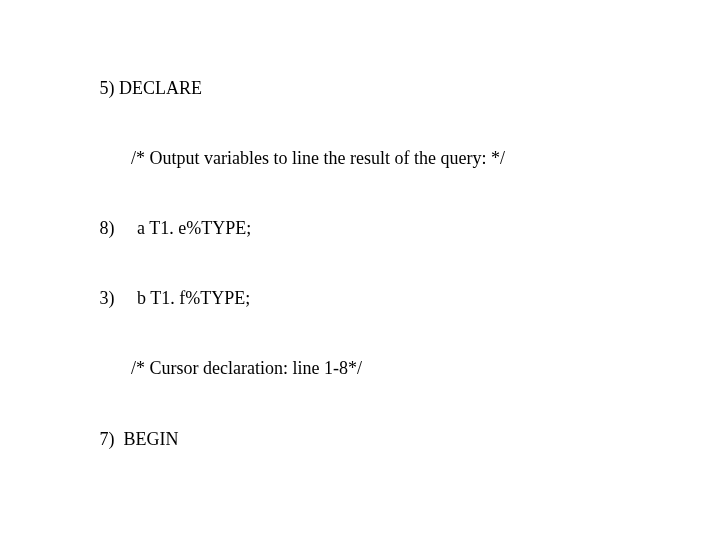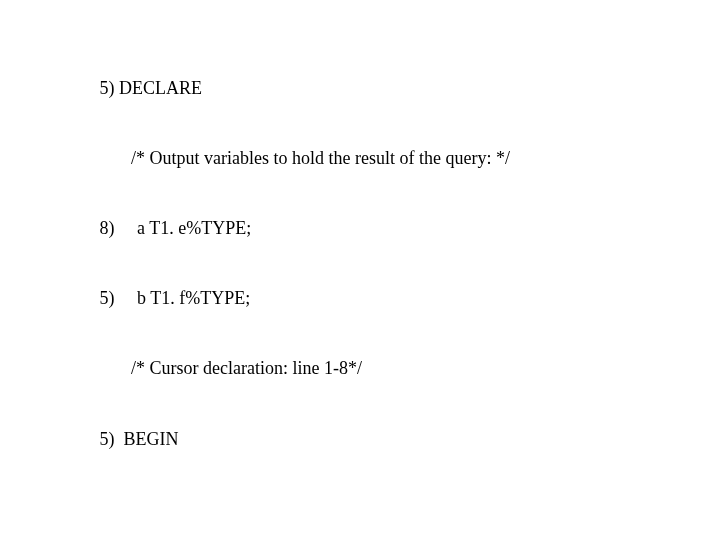--- a/index.html
+++ b/index.html
@@ -17,25 +17,25 @@
       padding: 30px 0 0 95px;
       line-height: 1.3;
       white-space: pre;
     }
   </style>
 </head>
 <body>
 
 <div class="content">
   <div> 5) DECLARE</div>
-  <div>        /* Output variables to hold the result of the query: */</div>
+  <div>        /* Output variables to line the result of the query: */</div>
   <div> 8)     a T1. e%TYPE;</div>
-  <div> 5)     b T1. f%TYPE;</div>
+  <div> 3)     b T1. f%TYPE;</div>
   <div>        /* Cursor declaration: line 1-8*/</div>
-  <div> 5)  BEGIN</div>
+  <div> 7)  BEGIN</div>
   
   
   
   
   
   
   
   
   
   

